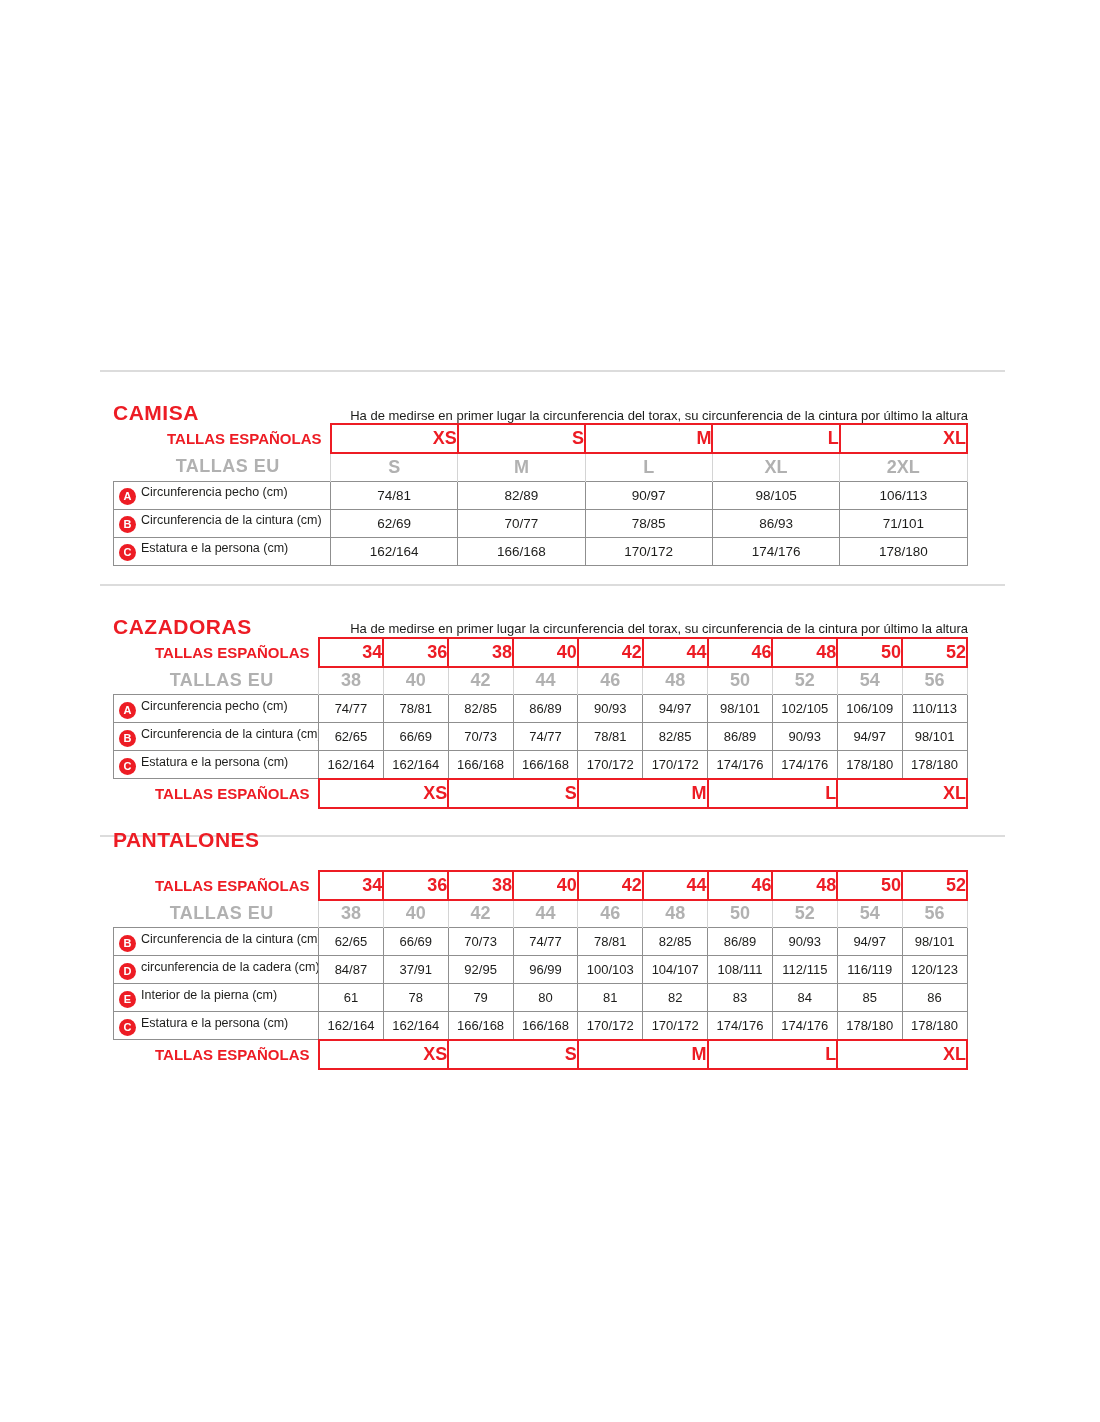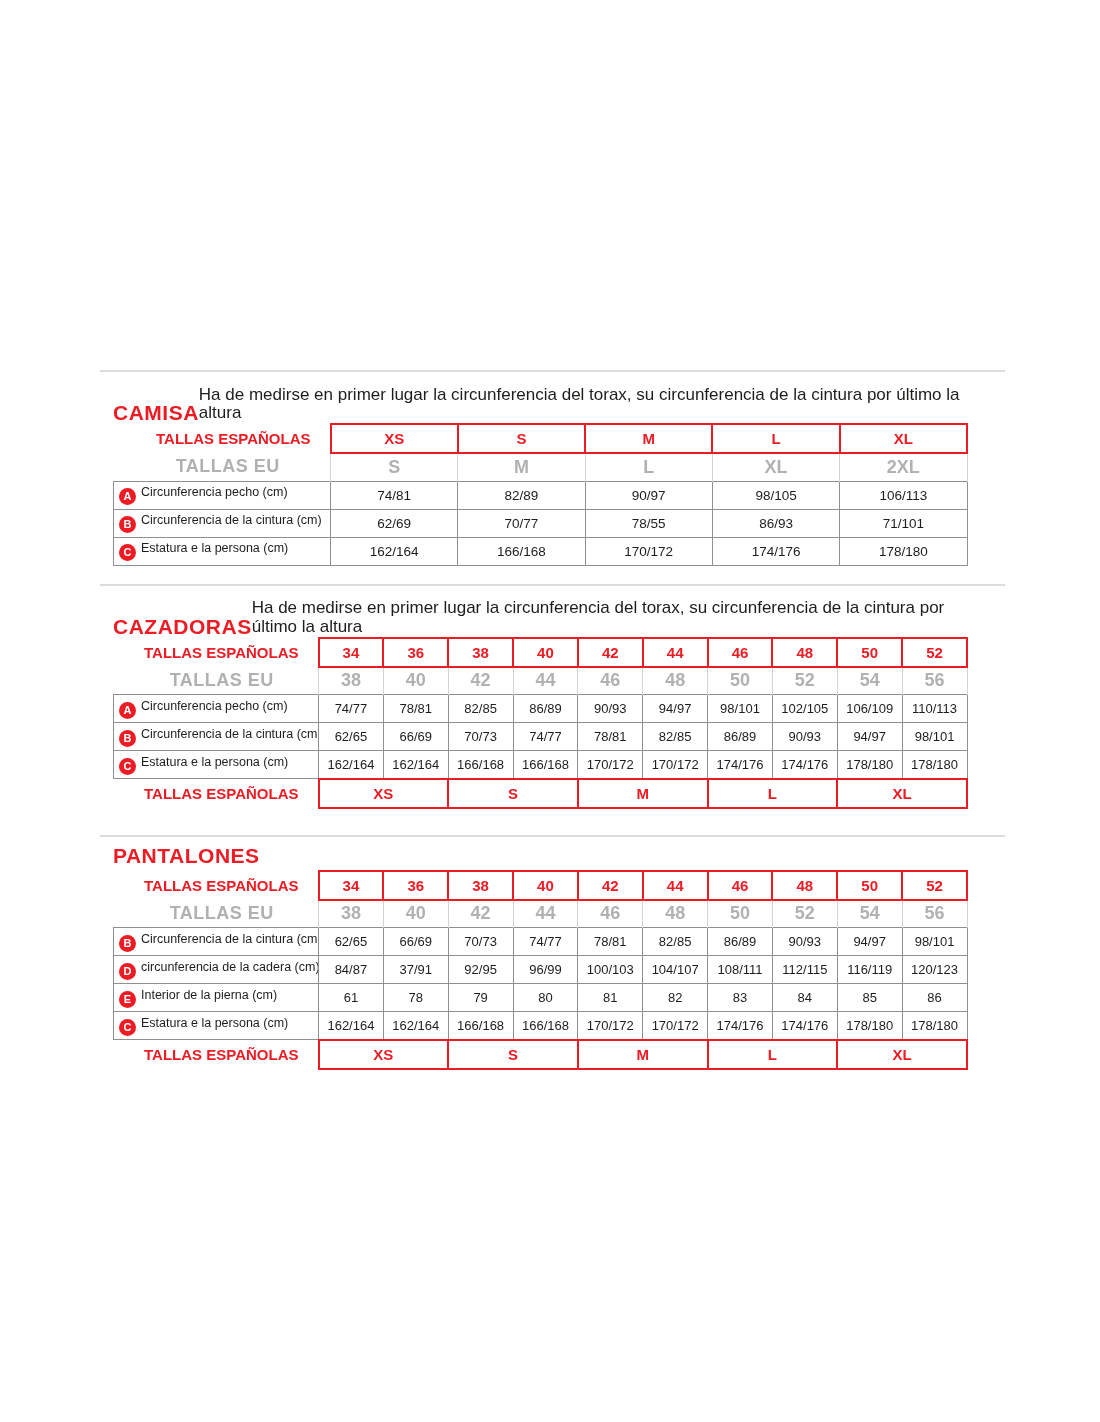--- a/index.html
+++ b/index.html
@@ -10,30 +10,30 @@
     font-family:"Liberation Sans", sans-serif;
     color:#1d1d1b;
     overflow:hidden;
   }
   .content { position:absolute; top:370px; left:100px; width:905px; }
   .rule { height:2px; background:#dcdcdc; }
   .rule.r2 { margin-top:18px; }
   .rule.r3 { margin-top:26px; }
   section { padding-left:13px; }
   .sec-head { display:flex; align-items:flex-end; justify-content:space-between; height:51px; }
-  .s-pantalones .sec-head { height:33px; padding-bottom:4px; }
+  .s-pantalones .sec-head { height:33px; padding-bottom:20px; }
   .sec-title { color:var(--red); font-size:21px; font-weight:bold; letter-spacing:0.5px; line-height:1; }
-  .note { font-size:17px; color:#1d1d1b; margin-right:37px; line-height:1.1; }
+  .note { font-size:13px; color:#1d1d1b; margin-right:37px; line-height:1.1; }
   table.size-table { border-collapse:collapse; table-layout:fixed; width:855px; }
   td { overflow:hidden; white-space:nowrap; }
   .es-cell {
     border:2px solid var(--red); color:var(--red);
-    font-weight:bold; font-size:15px; text-align:center; height:29px; background:#fff;
+    font-weight:bold; font-size:18px; text-align:right; height:29px; background:#fff;
   }
-  .red-lbl { color:var(--red); font-weight:bold; font-size:15px; text-align:right; padding-right:19px; height:29px; }
+  .red-lbl { color:var(--red); font-weight:bold; font-size:15px; text-align:right; padding-right:8px; height:29px; }
   .eu-lbl { color:var(--gray); font-weight:bold; font-size:18px; text-align:center; padding-left:12px; height:28px; letter-spacing:0.5px; }
   .eu-cell {
     color:var(--gray); font-weight:bold; font-size:18px; text-align:center; height:28px;
     border-left:1px solid #d4d4d4; border-right:1px solid #d4d4d4;
   }
   .data-row td { border:1px solid #8f8f8f; height:28px; }
   .val-cell { font-size:13.5px; text-align:center; color:#1d1d1b; }
   .cols10 .val-cell { font-size:13px; }
   .row-lbl { padding-left:5px; font-size:12.5px; color:#1d1d1b;margin-top:32px; }
   .badge {
@@ -86,21 +86,21 @@
               <td class="val-cell">74/81</td>
               <td class="val-cell">82/89</td>
               <td class="val-cell">90/97</td>
               <td class="val-cell">98/105</td>
               <td class="val-cell">106/113</td>
             </tr>
             <tr class="data-row">
               <td class="row-lbl"><span class="badge">B</span><span class="row-lbl-text">Circunferencia de la cintura (cm)</span></td>
               <td class="val-cell">62/69</td>
               <td class="val-cell">70/77</td>
-              <td class="val-cell">78/55</td>
+              <td class="val-cell">78/85</td>
               <td class="val-cell">86/93</td>
               <td class="val-cell">71/101</td>
             </tr>
             <tr class="data-row">
               <td class="row-lbl"><span class="badge">C</span><span class="row-lbl-text">Estatura e la persona (cm)</span></td>
               <td class="val-cell">162/164</td>
               <td class="val-cell">166/168</td>
               <td class="val-cell">170/172</td>
               <td class="val-cell">174/176</td>
               <td class="val-cell">178/180</td>

